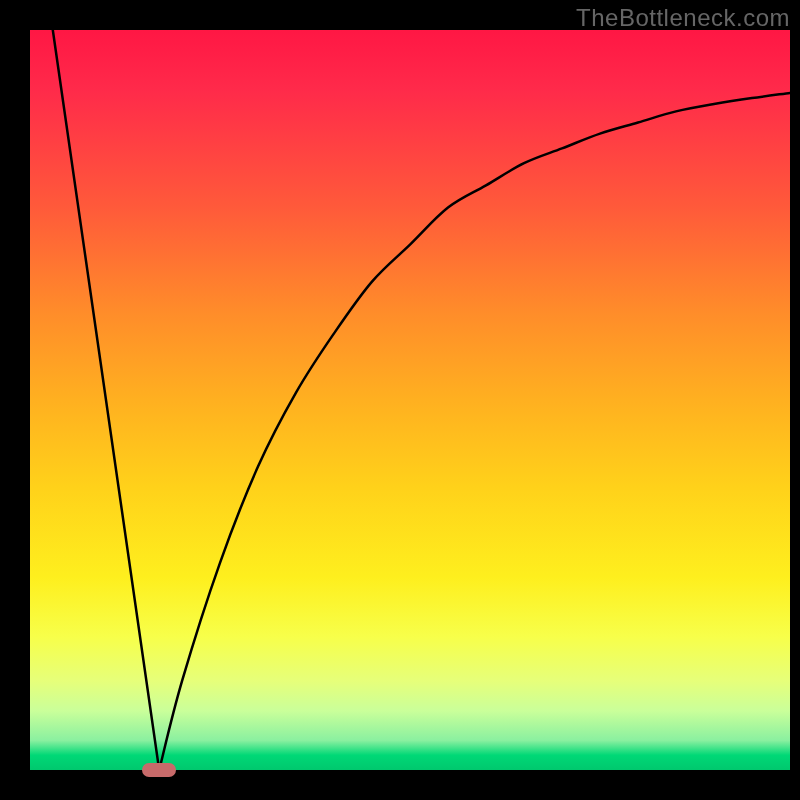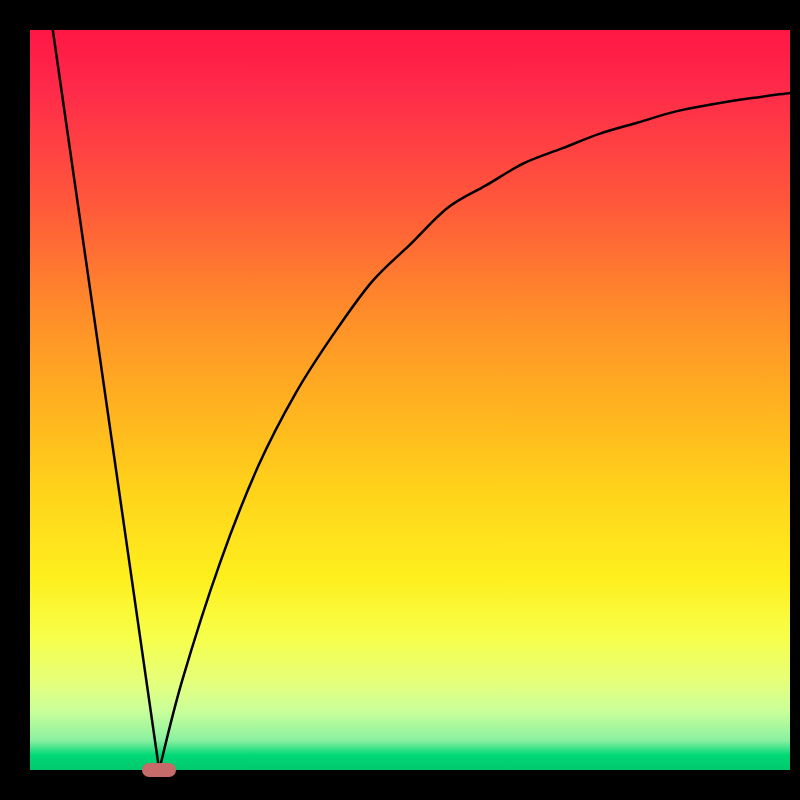--- a/index.html
+++ b/index.html
@@ -64,20 +64,21 @@
     height: 14px;
     border-radius: 8px;
     background: #c76a6a;
     transform: translate(-50%, -50%);
   }
 </style>
 </head>
 <body>
 
 <div class="frame">
+  <div class="watermark">TheBottleneck.com</div>
 
   <div class="plot-area">
     <div class="gradient"></div>
 
     <svg class="curve" width="760" height="740" viewBox="0 0 760 740">
       <path d="M 22.8 0.0 L 129.2 740.0" id="path-left" fill="none" stroke="#000" stroke-width="2.5" stroke-linecap="round"></path>
       <path d="M 129.2 740.0 C 133.0 725.2, 141.9 685.7, 152.0 651.2 C 162.1 616.7, 177.3 568.6, 190.0 532.8 C 202.7 497.0, 215.3 465.0, 228.0 436.6 C 240.7 408.2, 253.3 384.8, 266.0 362.6 C 278.7 340.4, 291.3 321.9, 304.0 303.4 C 316.7 284.9, 329.3 266.4, 342.0 251.6 C 354.7 236.8, 367.3 226.9, 380.0 214.6 C 392.7 202.3, 405.3 187.5, 418.0 177.6 C 430.7 167.7, 443.3 162.8, 456.0 155.4 C 468.7 148.0, 481.3 139.4, 494.0 133.2 C 506.7 127.0, 519.3 123.3, 532.0 118.4 C 544.7 113.5, 557.3 107.9, 570.0 103.6 C 582.7 99.3, 595.3 96.2, 608.0 92.5 C 620.7 88.8, 633.3 84.5, 646.0 81.4 C 658.7 78.3, 671.3 76.2, 684.0 74.0 C 696.7 71.8, 709.3 69.9, 722.0 68.1 C 734.7 66.2, 753.7 63.8, 760.0 62.9" id="path-right" fill="none" stroke="#000" stroke-width="2.5" stroke-linecap="round"></path>
     </svg>
 
     <div class="marker" id="marker" style="left: 129.2px; top: 740px; background: rgb(199, 106, 106);"></div>

